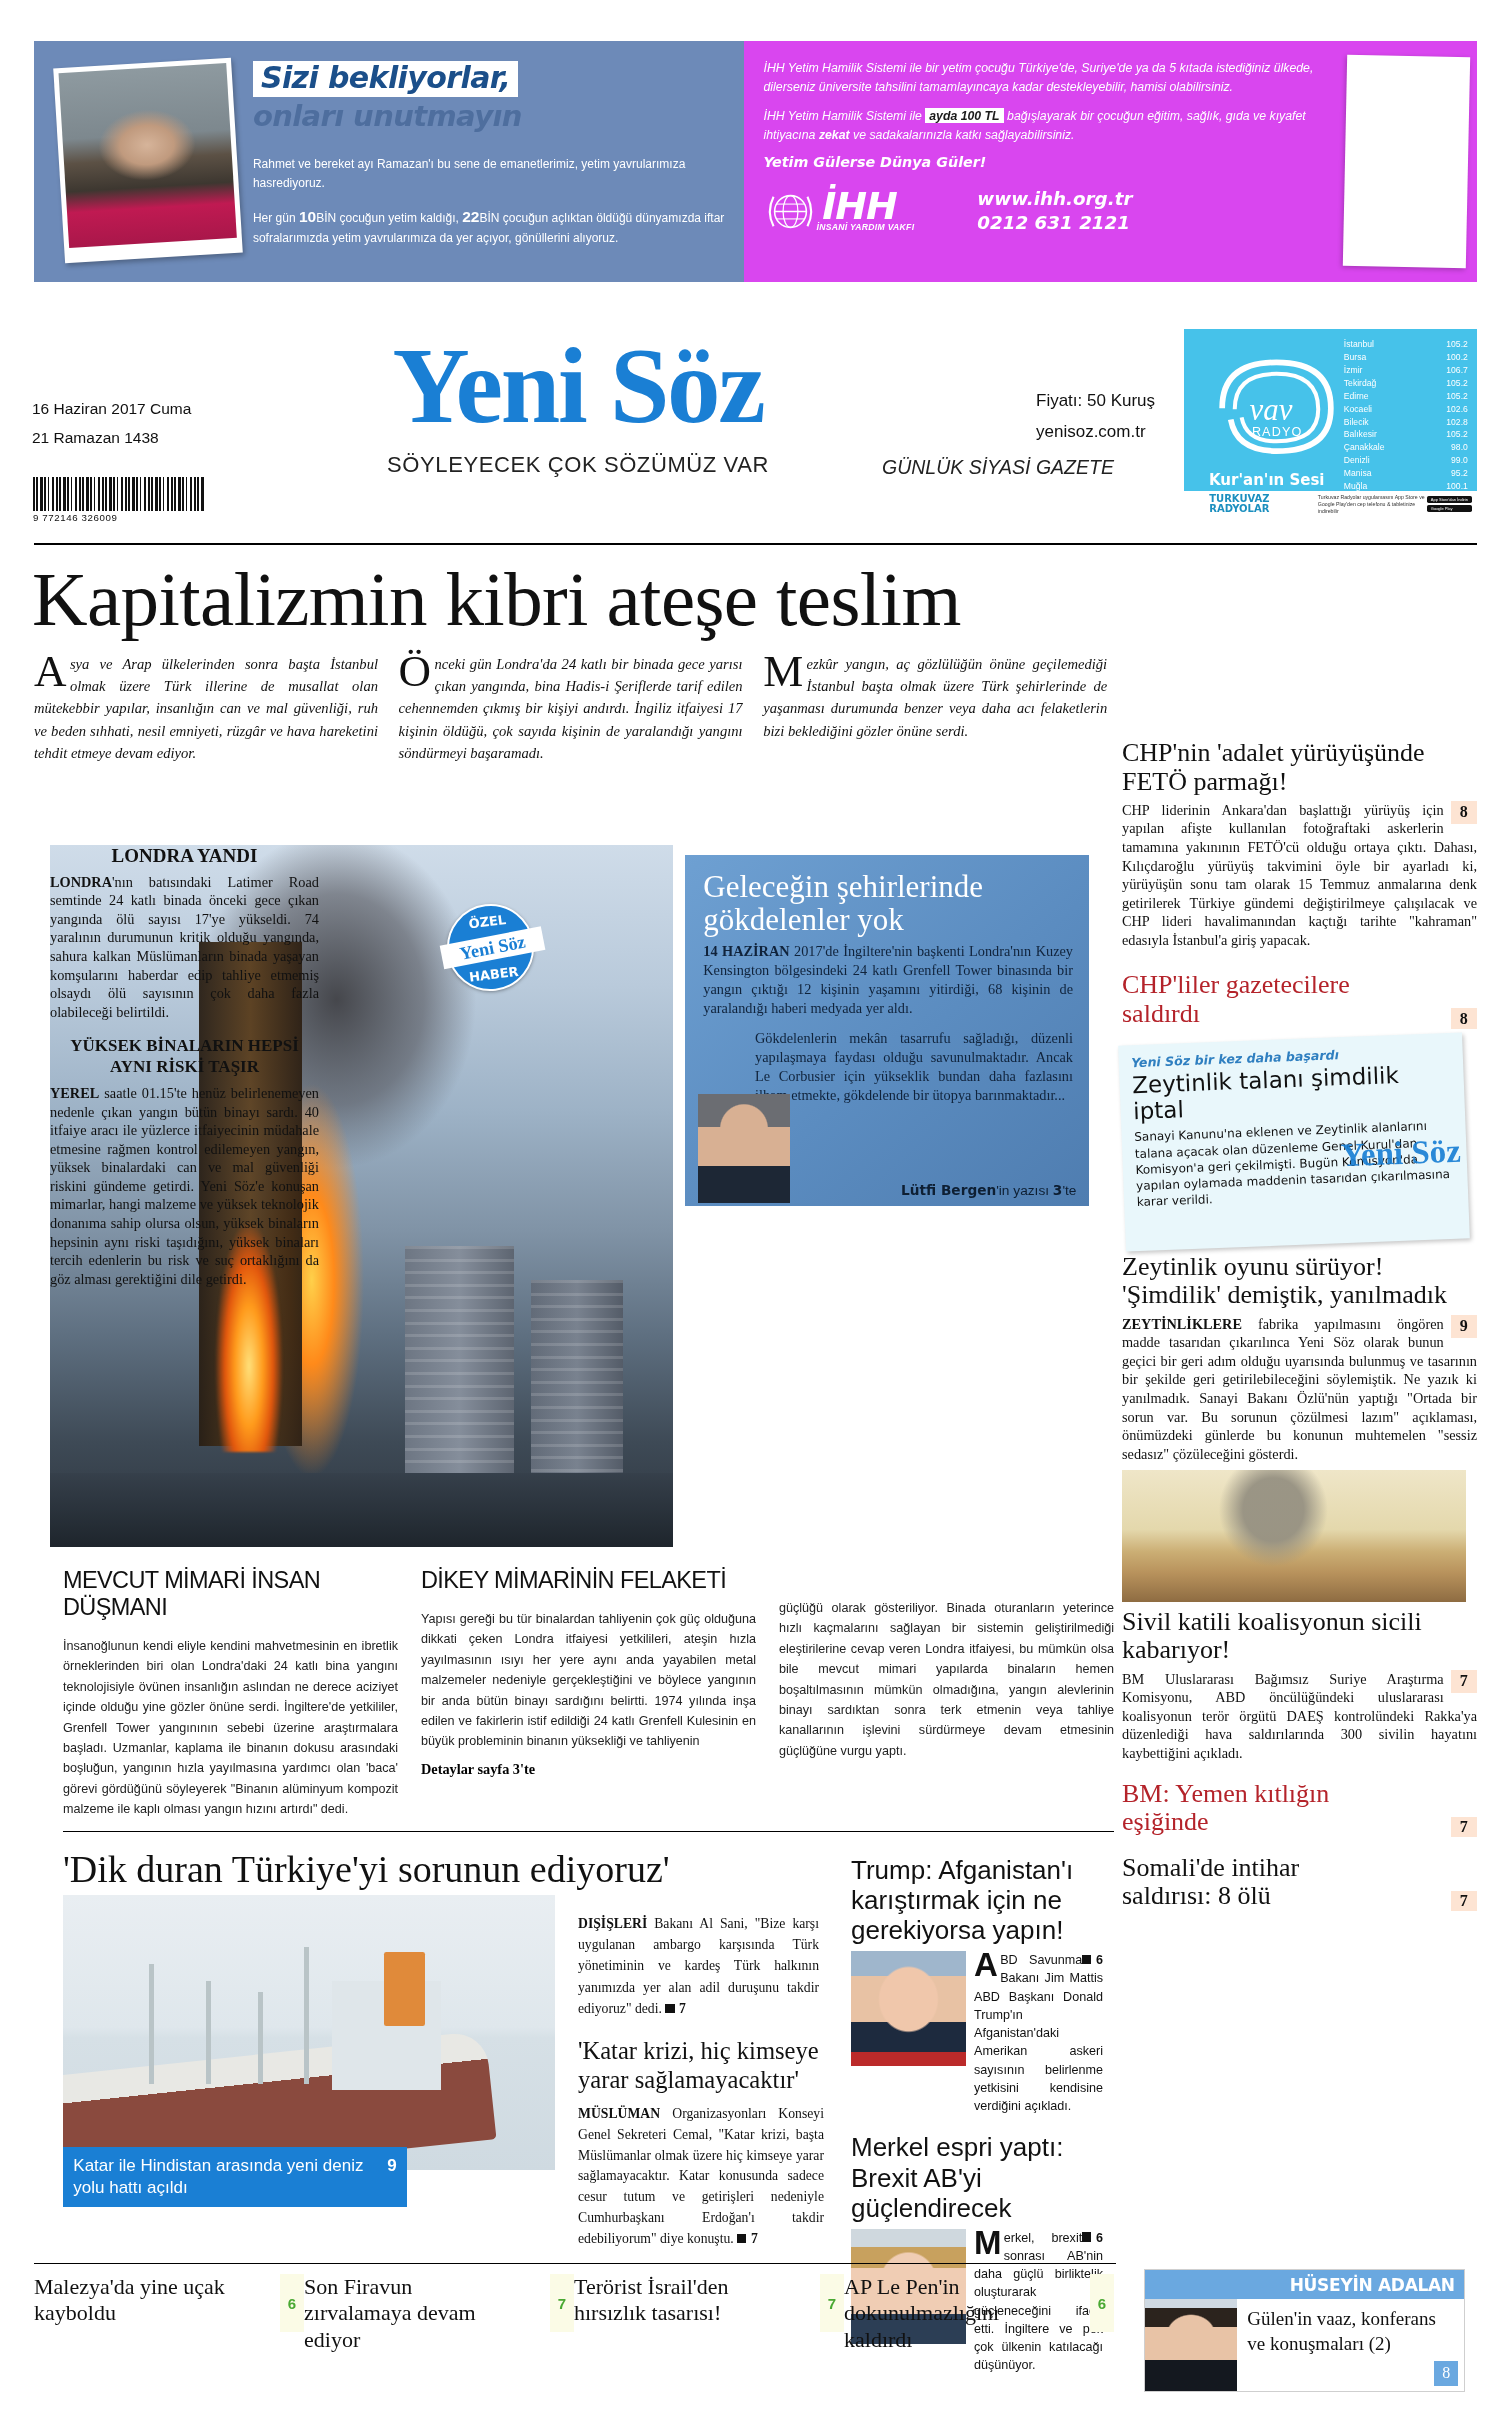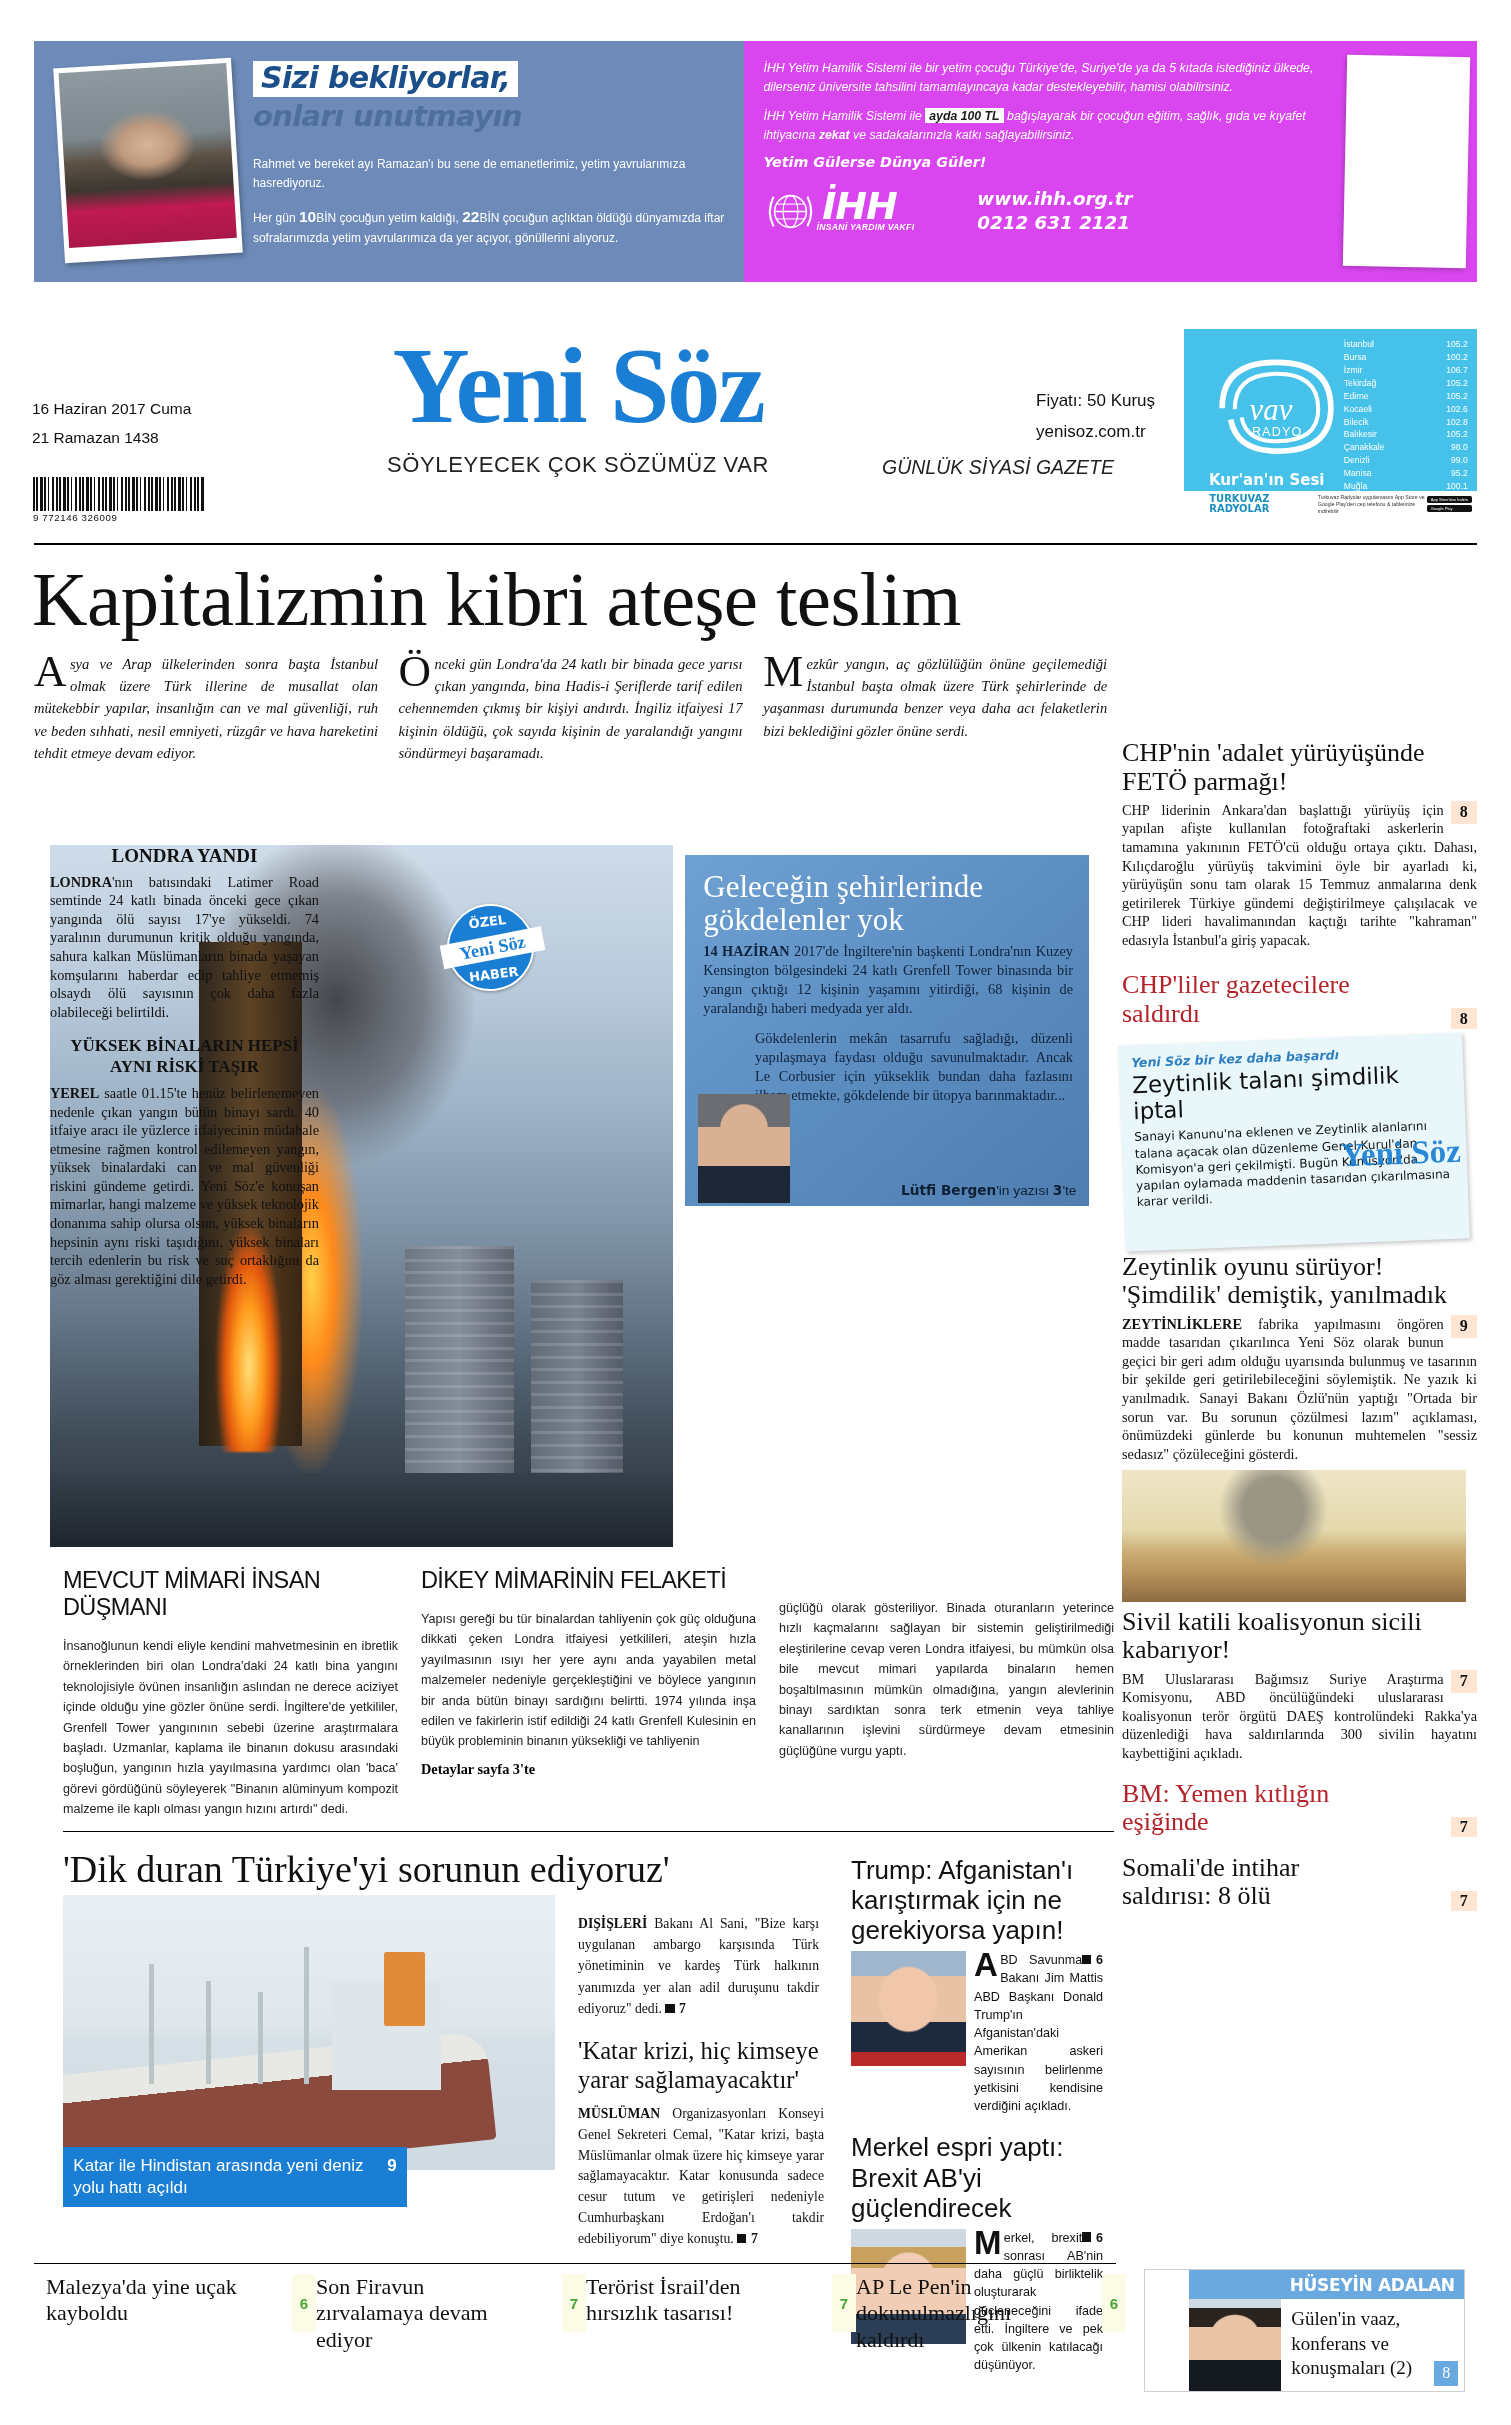--- a/index.html
+++ b/index.html
@@ -214,27 +214,27 @@
       linear-gradient(to bottom,#9fb6cc 0 22%, #e8c2a4 22% 62%, #1d2a3e 62% 88%, #bb2a2a 88% 100%); }
   .tm-photo.merkel { background: radial-gradient(ellipse 38% 40% at 50% 46%, #f0cdb4 0 62%, rgba(0,0,0,0) 66%),
       linear-gradient(to bottom,#cfd8de 0 16%, #c8a15e 16% 34%, #f0cdb4 34% 74%, #2c3e55 74% 100%); }
   .tm-body { font-family:"Liberation Sans", sans-serif; font-size:12.6px; line-height:1.45; color:#111; text-align:justify; }
   .tm-body::first-letter { font-size:33px; float:left; line-height:.86; padding-right:2.3px; font-weight:bold; }
   .tm-pg { float:right; font-weight:bold; }
   .sq { display:inline-block; width:9.2px; height:9.2px; background:#111; margin-right:4.6px; }
 
   
   .rule-bot { left:34px; top:2263px; width:1082px; height:1.1px; }
-  .bottomrow { position:absolute; left:46px; top:2274px; width:1082px; display:flex; }
+  .bottomrow { position:absolute; left:34px; top:2274px; width:1082px; display:flex; }
   .bi { width:270px; display:flex; align-items:flex-start; }
   .bi-t { font-family:"Liberation Serif", serif; font-size:22px; line-height:1.2; color:#111; width:212px; }
   .bi-n { margin-left:auto; background:#fbfbe6; color:#49a832; font-family:"Liberation Sans", sans-serif;
      font-weight:bold; font-size:15px; padding:20.6px 8px; }
 
-  .adalan { position:absolute; left:1144px; top:2269px; width:321px; border:1.1px solid #cfcfcf;padding-left:44px; }
+  .adalan { position:absolute; left:1144px; top:2269px; width:321px; border:1.1px solid #cfcfcf; }
   .ad-bar { background:#6aa8e0; height:29px; display:flex; align-items:center; justify-content:flex-end; padding-right:9.2px; }
   .ad-bar span { color:#fff; font-family:"DejaVu Sans", sans-serif; font-weight:bold; font-size:17px; letter-spacing:-0.3px; }
   .ad-in { display:flex; height:92px; background:#fff; }
   .ad-face { width:92px; background:
       radial-gradient(ellipse 44% 38% at 50% 40%, #e8c3a6 0 58%, rgba(0,0,0,0) 62%),
       linear-gradient(to bottom,#cfd9e2 0 10%, #2b231d 10% 30%, #e8c3a6 30% 66%, #14181f 66% 100%); }
   .ad-txt { flex:1; padding:8px 5.7px 0 10.3px; font-family:"Liberation Serif", serif; font-size:19px; line-height:1.3; color:#111; position:relative; }
   .ad-pg { position:absolute; right:5.7px; bottom:4.6px; background:#6aa8e0; color:#fff;
      font-family:"Liberation Serif", serif; font-size:16px; padding:2.3px 8px; }
 </style>

